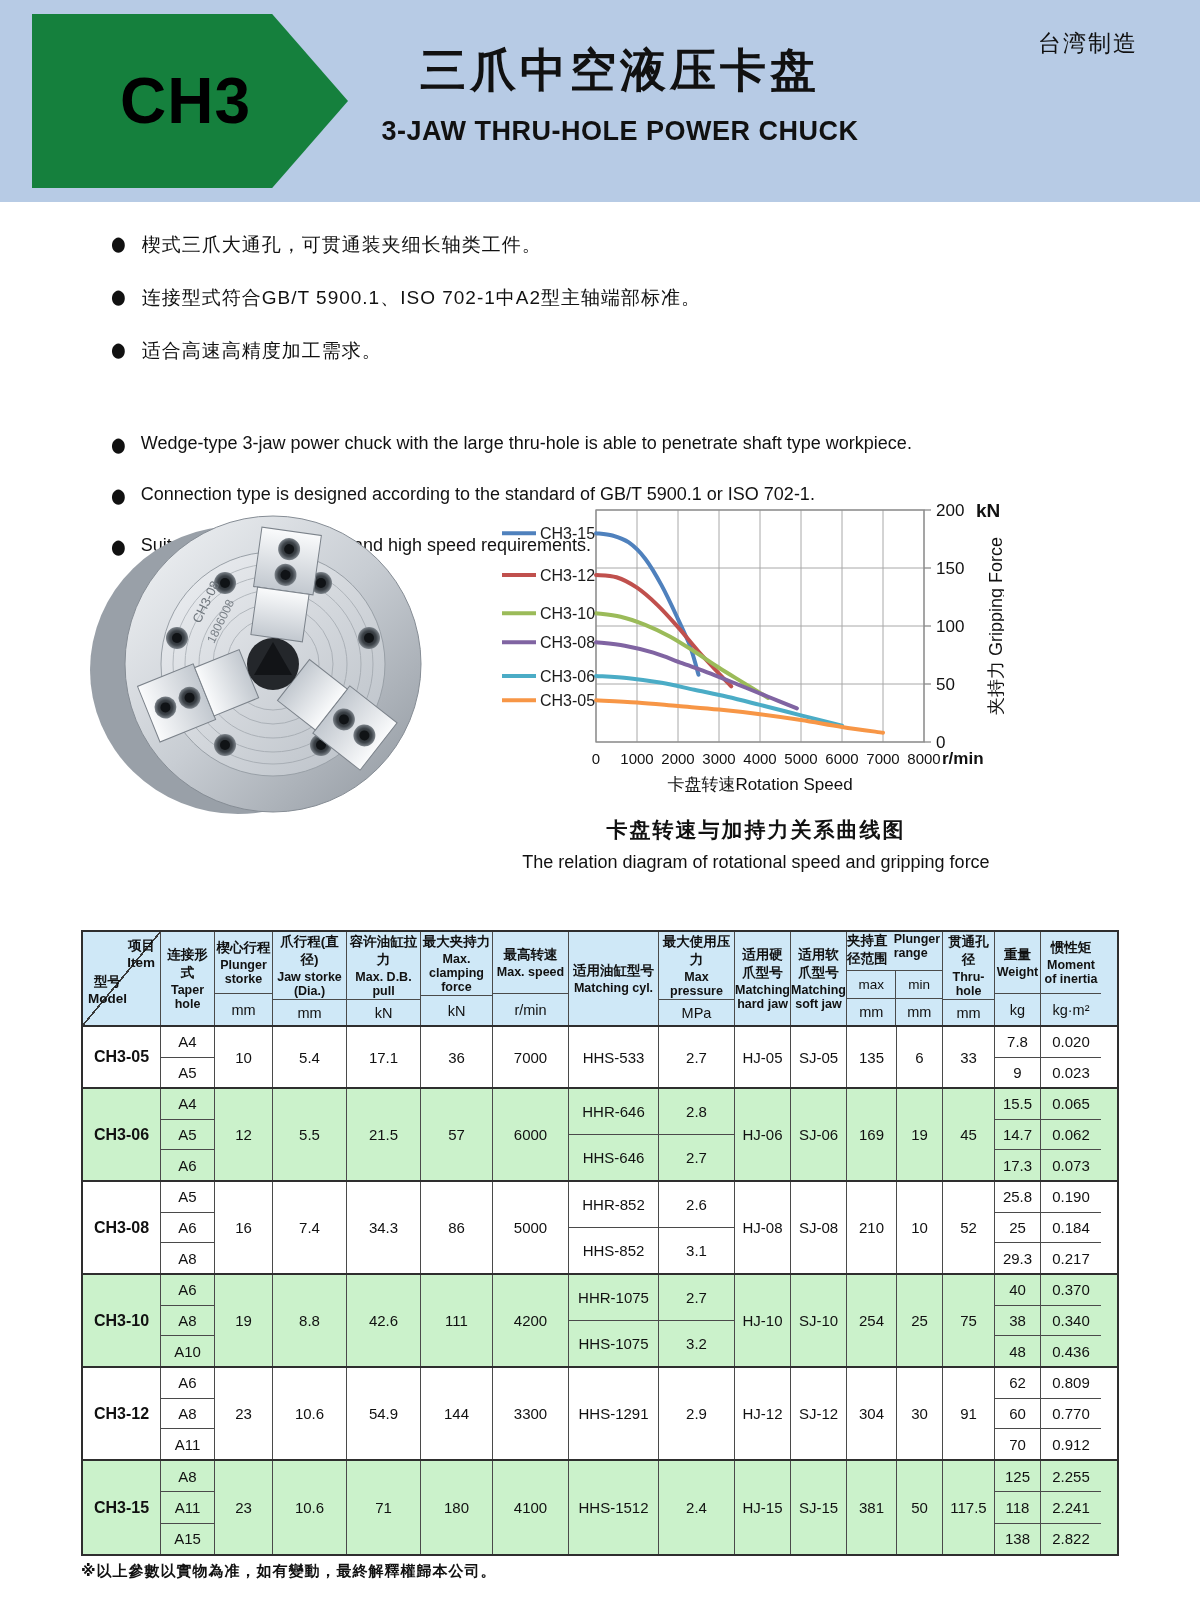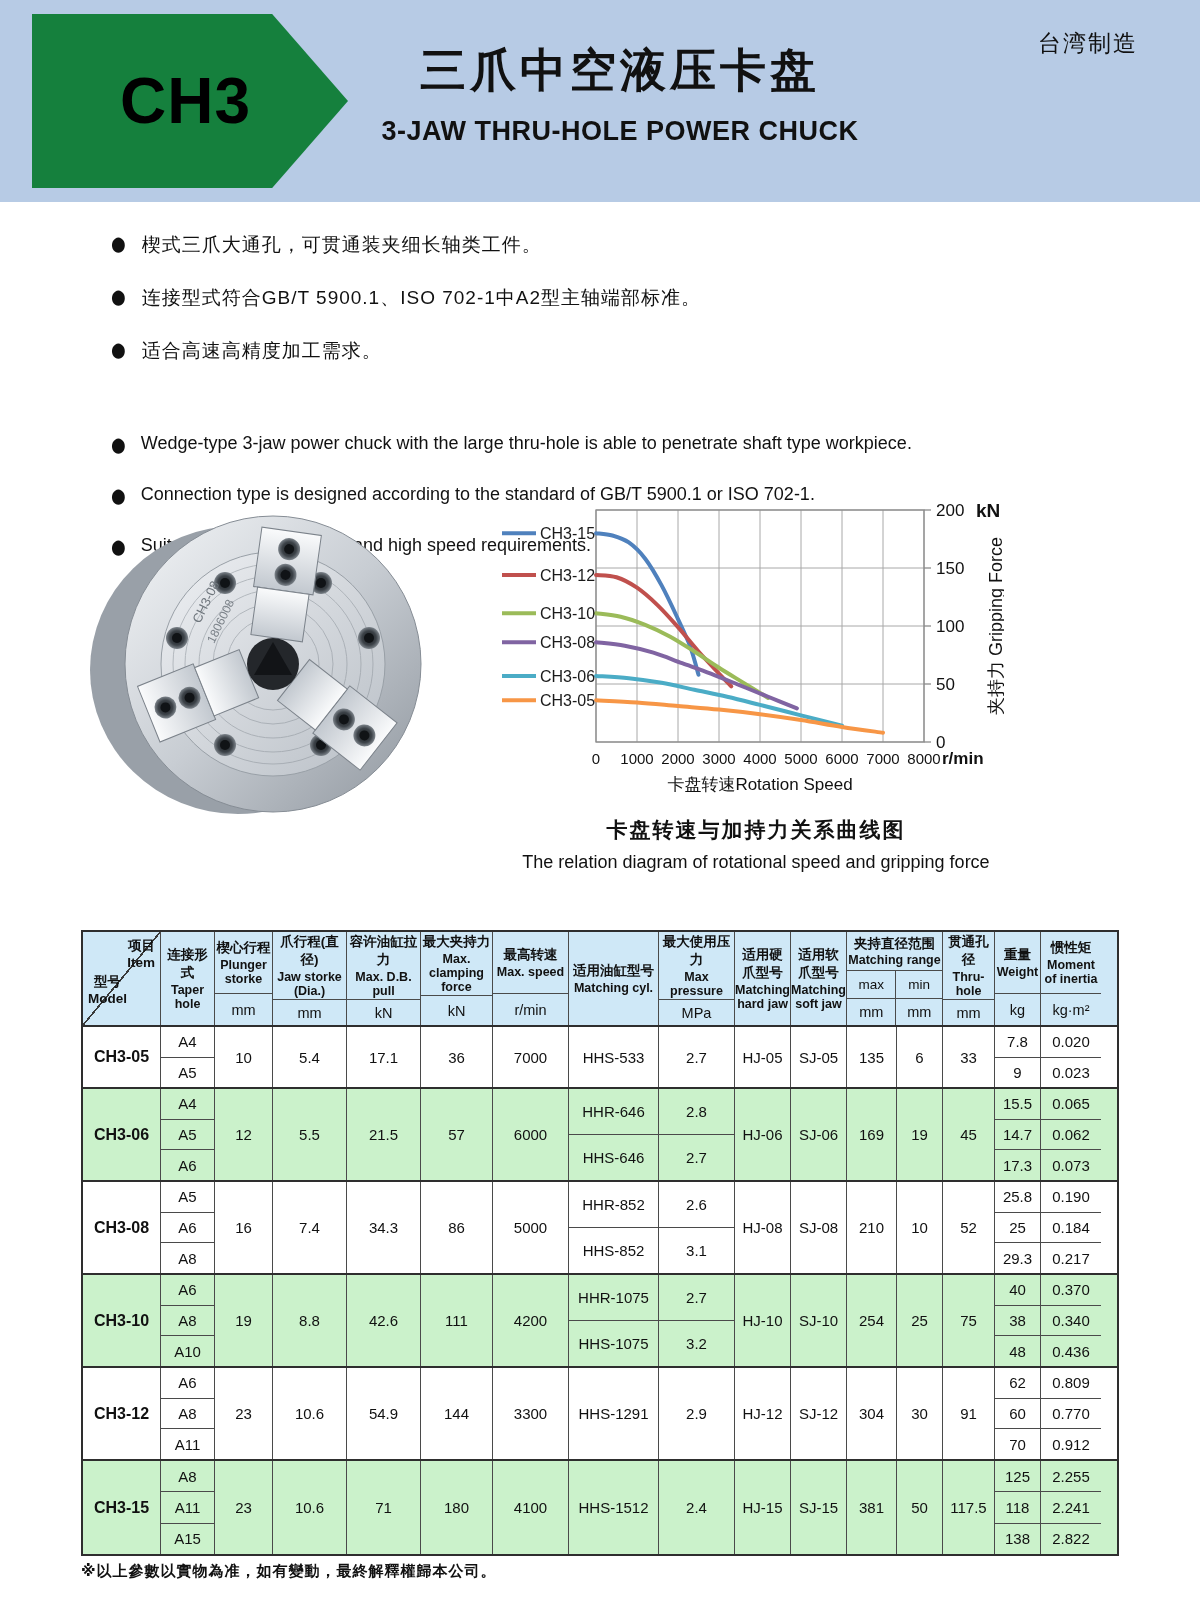--- a/index.html
+++ b/index.html
@@ -44,21 +44,21 @@
   .thcol { display:flex; flex-direction:column; border-right:1px solid #4a4a4a; }
   .thcol:last-child { border-right:none; }
   .th-main { flex:1; display:flex; flex-direction:column; align-items:center; justify-content:center; text-align:center; padding:1px; }
   .th-main .zh { font-size:13.5px; font-weight:bold; }
   .th-main .en { font-size:12.5px; font-weight:bold; margin-top:1px; }
   .th-unit { height:32px; border-top:1px solid #4a4a4a; display:flex; align-items:center; justify-content:center; font-size:14.5px; }
   .corner { position:relative;
     background-image:linear-gradient(to bottom right, transparent 49.4%, #3a3a3a 49.4%, #3a3a3a 50.8%, transparent 50.8%); }
   .corner .tr { position:absolute; top:6px; right:5px; text-align:right; font-size:13.5px; font-weight:bold; line-height:1.25; }
   .corner .bl { position:absolute; bottom:17px; left:5px; text-align:center; font-size:13.5px; font-weight:bold; line-height:1.25; }
-  .jam-title { height:45px; display:flex; flex-direction:column; align-items:center; justify-content:center; }
+  .jam-title { height:45px; display:flex; flex-direction:row; align-items:flex-start; justify-content:center; }
   .jam-title .zh { font-size:13.5px; font-weight:bold; }
   .jam-title .en { font-size:12.5px; font-weight:bold; }
   .jam-row { display:flex; height:32px; border-top:1px solid #4a4a4a; }
   .jam-c { width:46px; display:flex; align-items:center; justify-content:center; font-size:13.5px; font-weight:normal; }
   .jam-c.first { width:50px; border-right:1px solid #4a4a4a; }
   .jam-row.units .jam-c { font-weight:normal; font-size:14.5px; }
 
   .grp { display:flex; border-bottom:2px solid #2e2e2e; background:#fff; }
   .grp:last-child { border-bottom:none; }
   .c { border-right:1px solid #4a4a4a; display:flex; align-items:center; justify-content:center; font-size:15px; }
@@ -334,21 +334,21 @@
       </div>
       <div class="thcol w10">
         <div class="th-main">
             <span class="zh">适用软爪型号</span>
             <span class="en">Matching soft jaw</span>
           </div>
       </div>
       <div class="thcol wjam">
         <div class="jam-title">
             <span class="zh">夹持直径范围</span>
-            <span class="en">Matching range</span>
+            <span class="en">Plunger range</span>
           </div>
         <div class="jam-row">
           <div class="jam-c first">max</div>
           <div class="jam-c">min</div>
         </div>
         <div class="jam-row units">
           <div class="jam-c first">mm</div>
           <div class="jam-c">mm</div>
         </div>
       </div>

